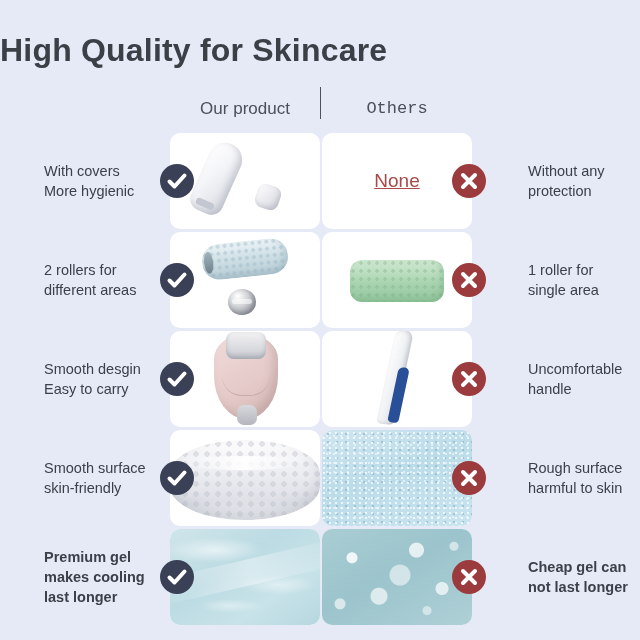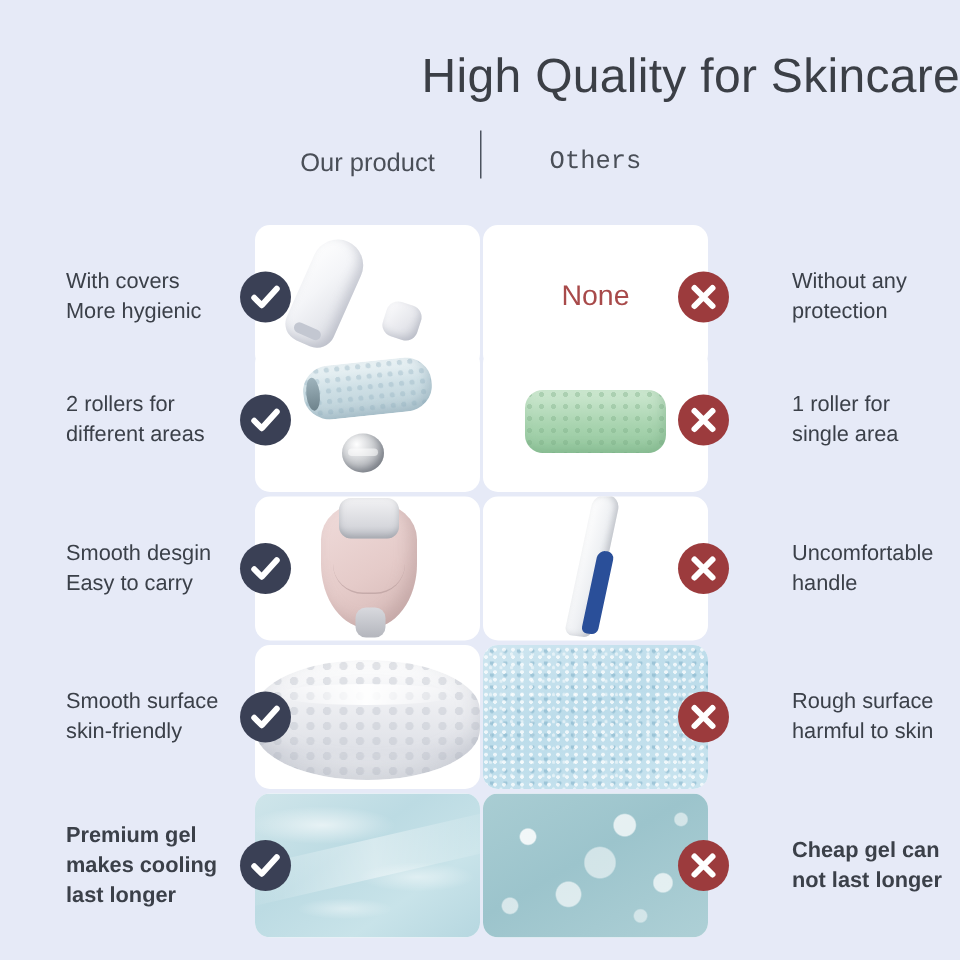--- a/index.html
+++ b/index.html
@@ -20,25 +20,25 @@
     height: 640px;
     position: relative;
   }
 
   
   .title {
     position: absolute;
     top: 32px;
     left: 0;
     width: 640px;
-    text-align: right;
+    text-align: left;
     font-size: 32px;
     color: #3b3f46;
     letter-spacing: 0.2px;
-    font-weight: 400;
+    font-weight: 700;
   }
 
   
   .col-headers {
     position: absolute;
     top: 99px;
     left: 0;
     width: 640px;
     height: 26px;
   }
@@ -67,21 +67,21 @@
     height: 32px;
     background: #4b525e;
   }
 
   
   .row {
     position: absolute;
     left: 0;
     width: 640px;
   }
-  .row-1 { top: 150px; height: 96px; }
+  .row-1 { top: 133px; height: 96px; }
   .row-2 { top: 232px; height: 96px; padding-left: 24px; }
   .row-3 { top: 331px; height: 96px; }
   .row-4 { top: 430px; height: 96px; }
   .row-5 { top: 529px; height: 96px; font-weight: bold; }
 
   .label {
     position: absolute;
     font-size: 14.5px;
     line-height: 20px;
     color: #3b4049;
@@ -134,20 +134,21 @@
 
   
   .none-text {
     position: absolute;
     inset: 0;
     display: flex;
     align-items: center;
     justify-content: center;
     font-size: 19px;
     color: #a84a4a;
+    text-decoration: underline;
   }
 
   
   .art { position: absolute; inset: 0; }
 
   
   .sleeve {
     position: absolute;
     left: 30px;
     top: 8px;

